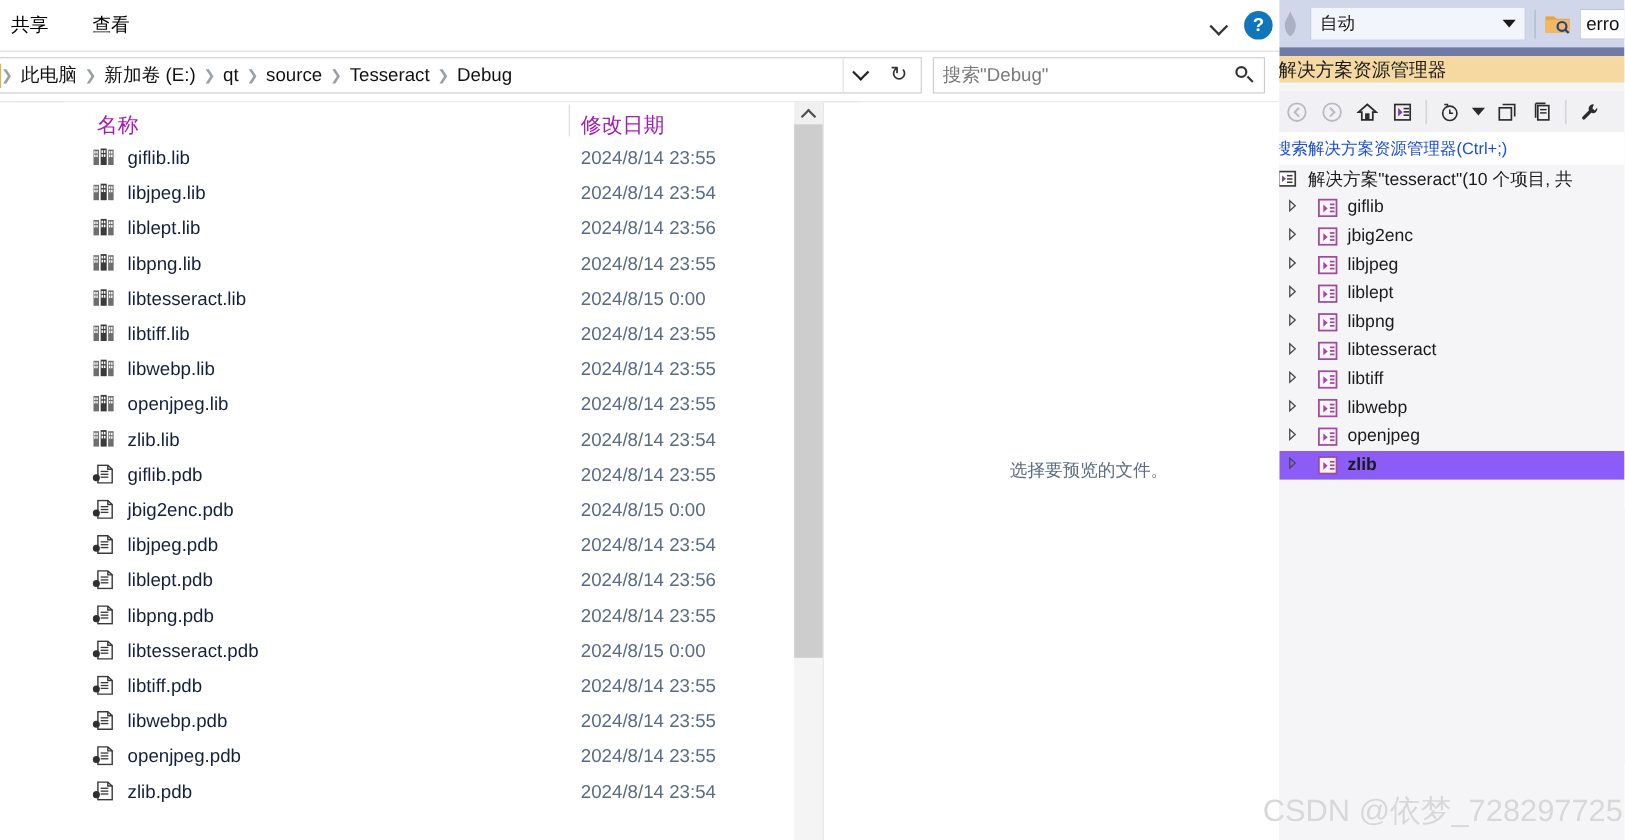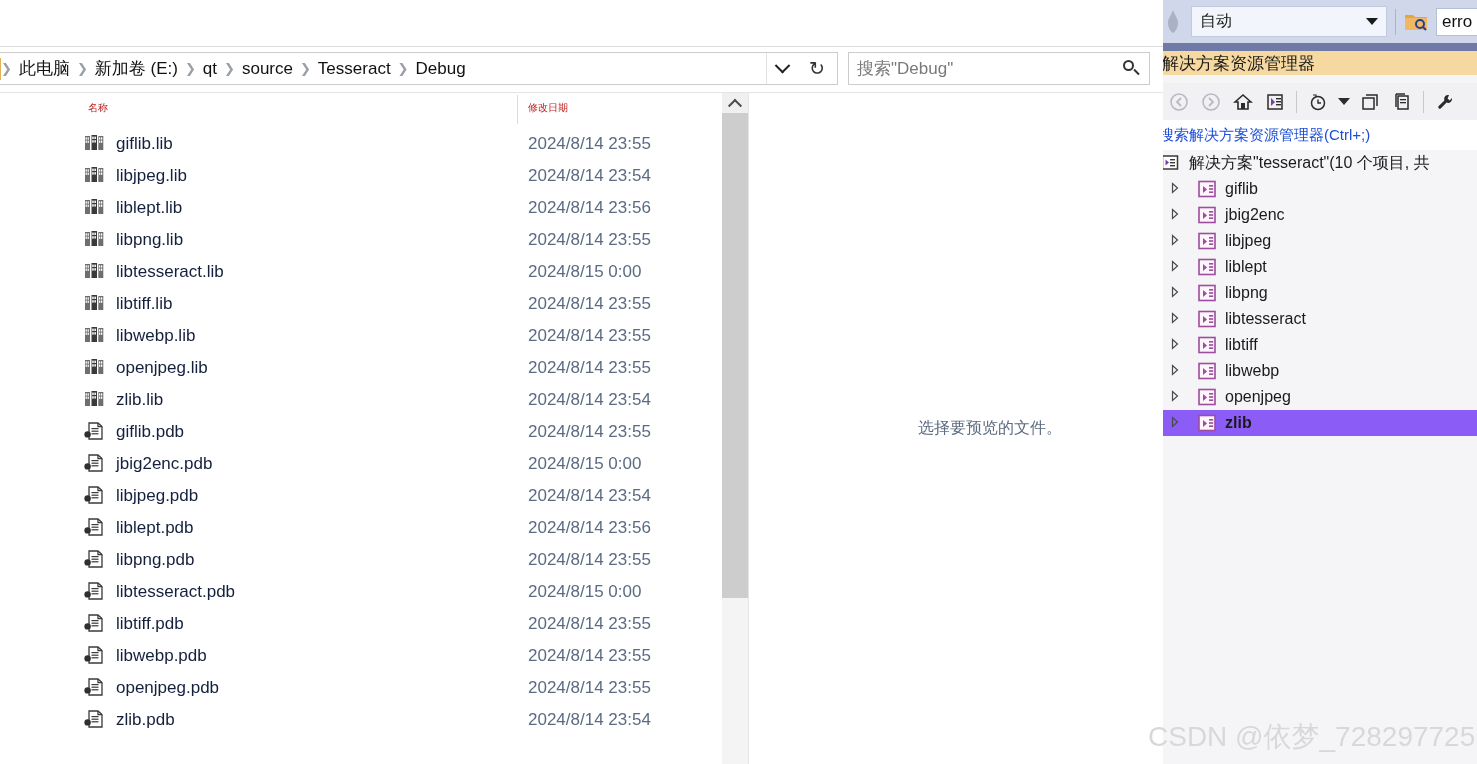--- a/index.html
+++ b/index.html
@@ -243,22 +243,22 @@
     background: #ffffff;
   }
   #col-headers {
     position: absolute;
     left: 0; top: 0;
     width: 690px; height: 35px;
   }
   .col-h {
     position: absolute;
     top: 8px;
-    font-size: 10px;
-    color: #b91c1c;
+    font-size: 19px;
+    color: #a21caf;
     cursor: pointer;
   }
   #col-h-name { left: 30px; }
   #col-h-date { left: 470px; }
   #col-sep {
     position: absolute;
     left: 459px; top: 2px;
     width: 1px; height: 29px;
     background: #dcdcdc;
   }
@@ -558,20 +558,28 @@
       <div class="bgrow" style="top: 706px;">fo</div>
       <div class="bgrow" style="top: 742px;">buf</div>
     </div>
   <div id="bg-left-scroll">
     <div class="up">^</div>
     <div class="thumb" style="top:357px;height:270px;"></div>
   </div>
 
   <div id="explorer">
 
+    <div id="ribbon">
+      <div class="tab" style="left:10px;">共享</div>
+      <div class="tab" style="left:84px;">查看</div>
+      <div id="ribbon-right">
+        <div class="chev-down"></div>
+        <div class="help-circle">?</div>
+      </div>
+    </div>
     <div id="ribbon-divider"></div>
 
     <div id="addressrow">
       <div id="addressbar">
         <div id="folder-chip"></div>
         <span class="crumb-sep">❯</span>
         <span class="crumb">此电脑</span>
         <span class="crumb-sep">❯</span>
         <span class="crumb">新加卷 (E:)</span>
         <span class="crumb-sep">❯</span>

